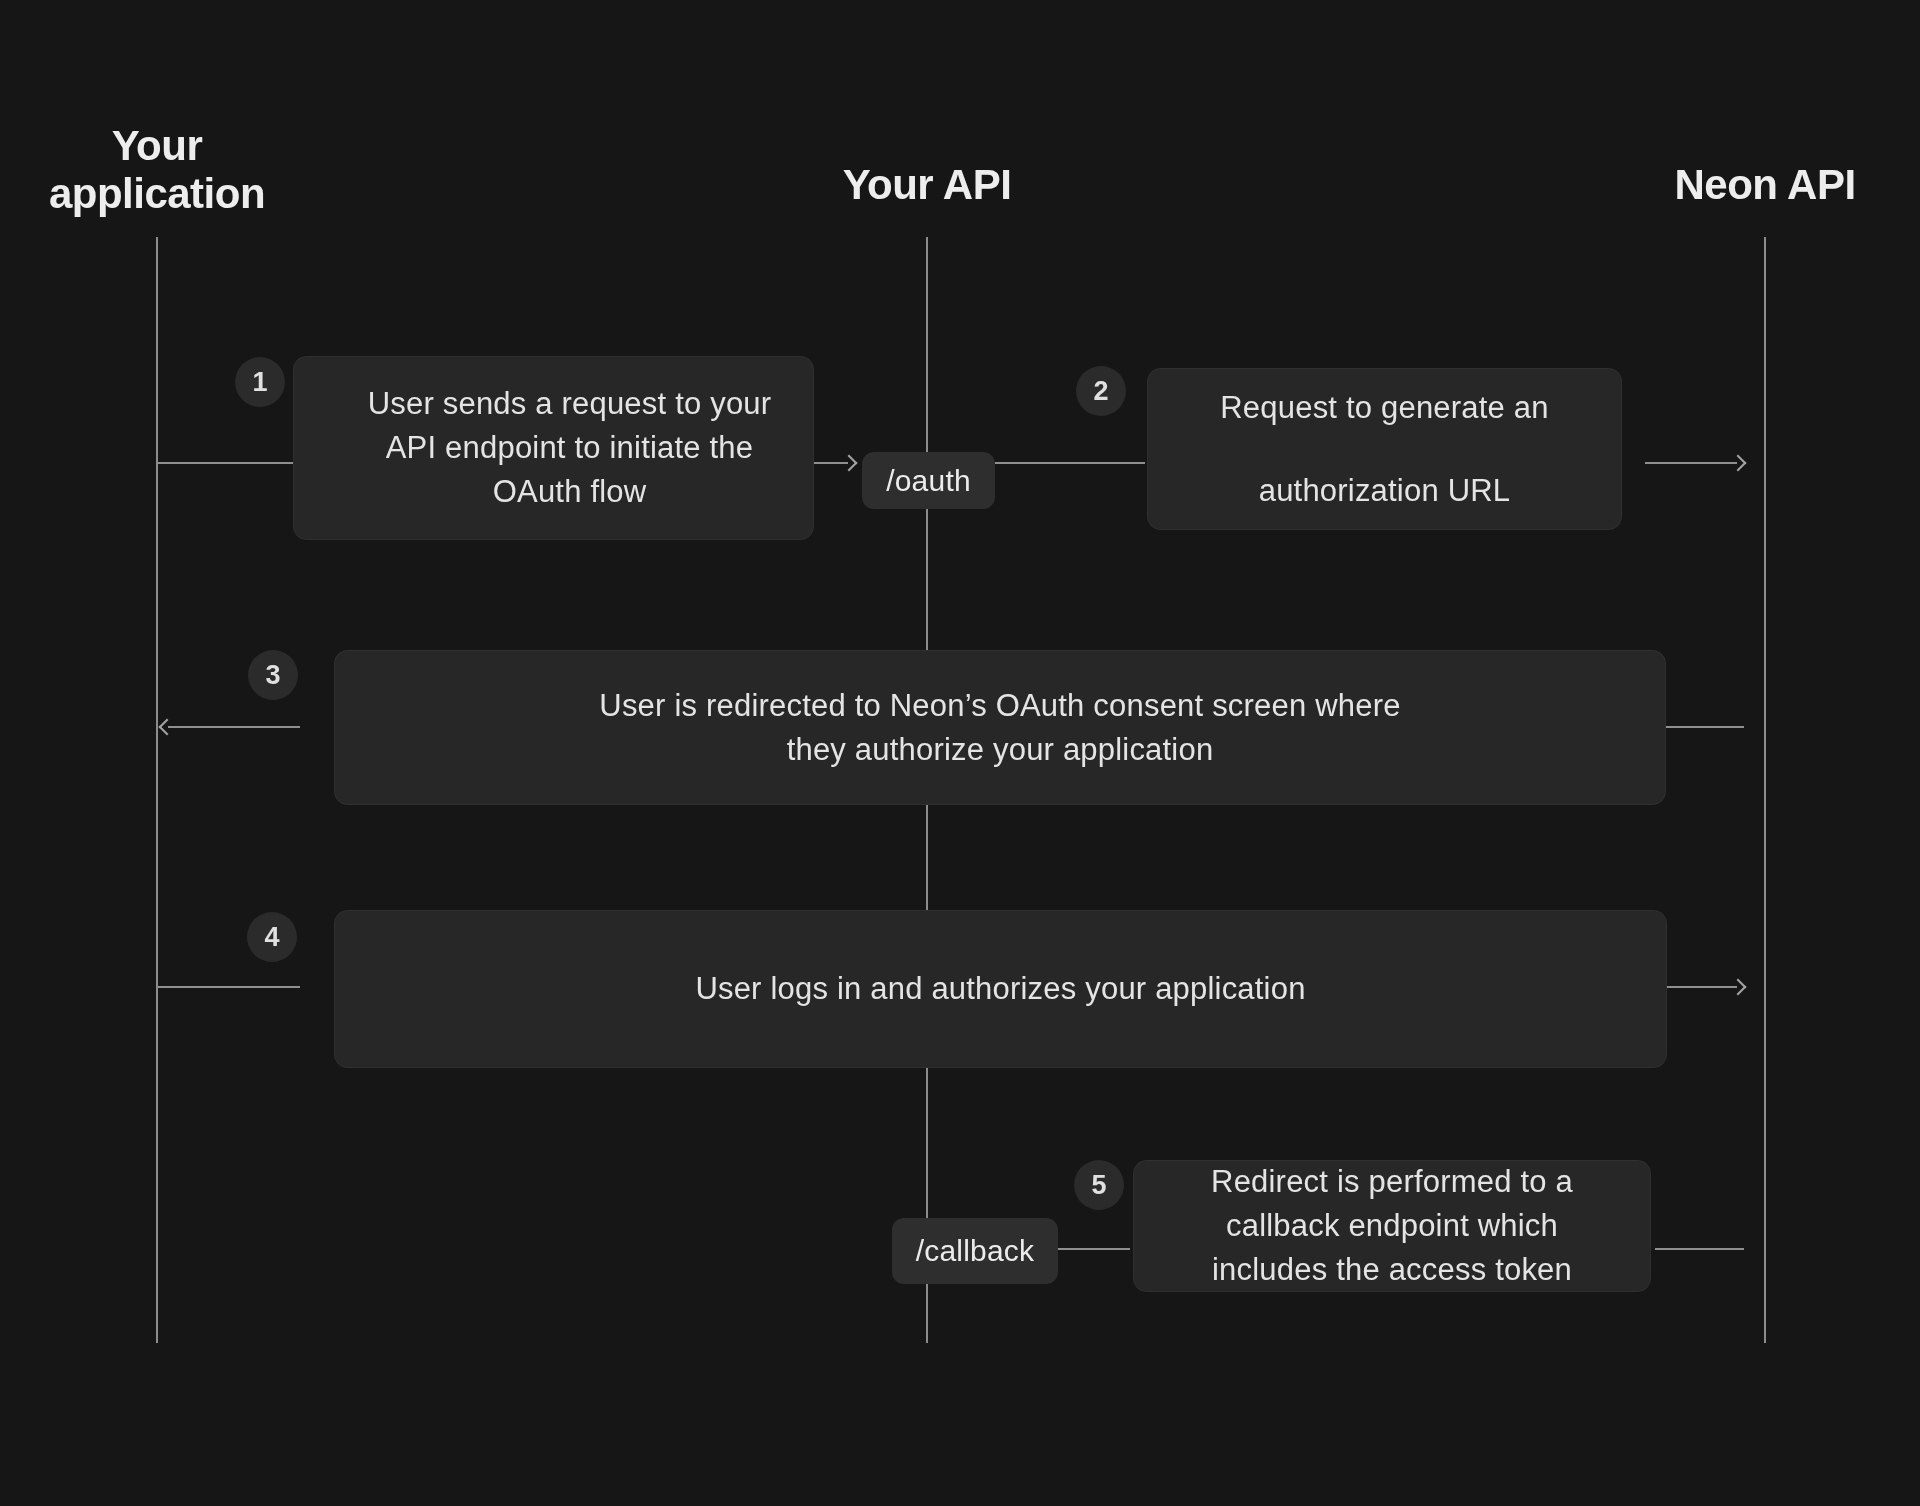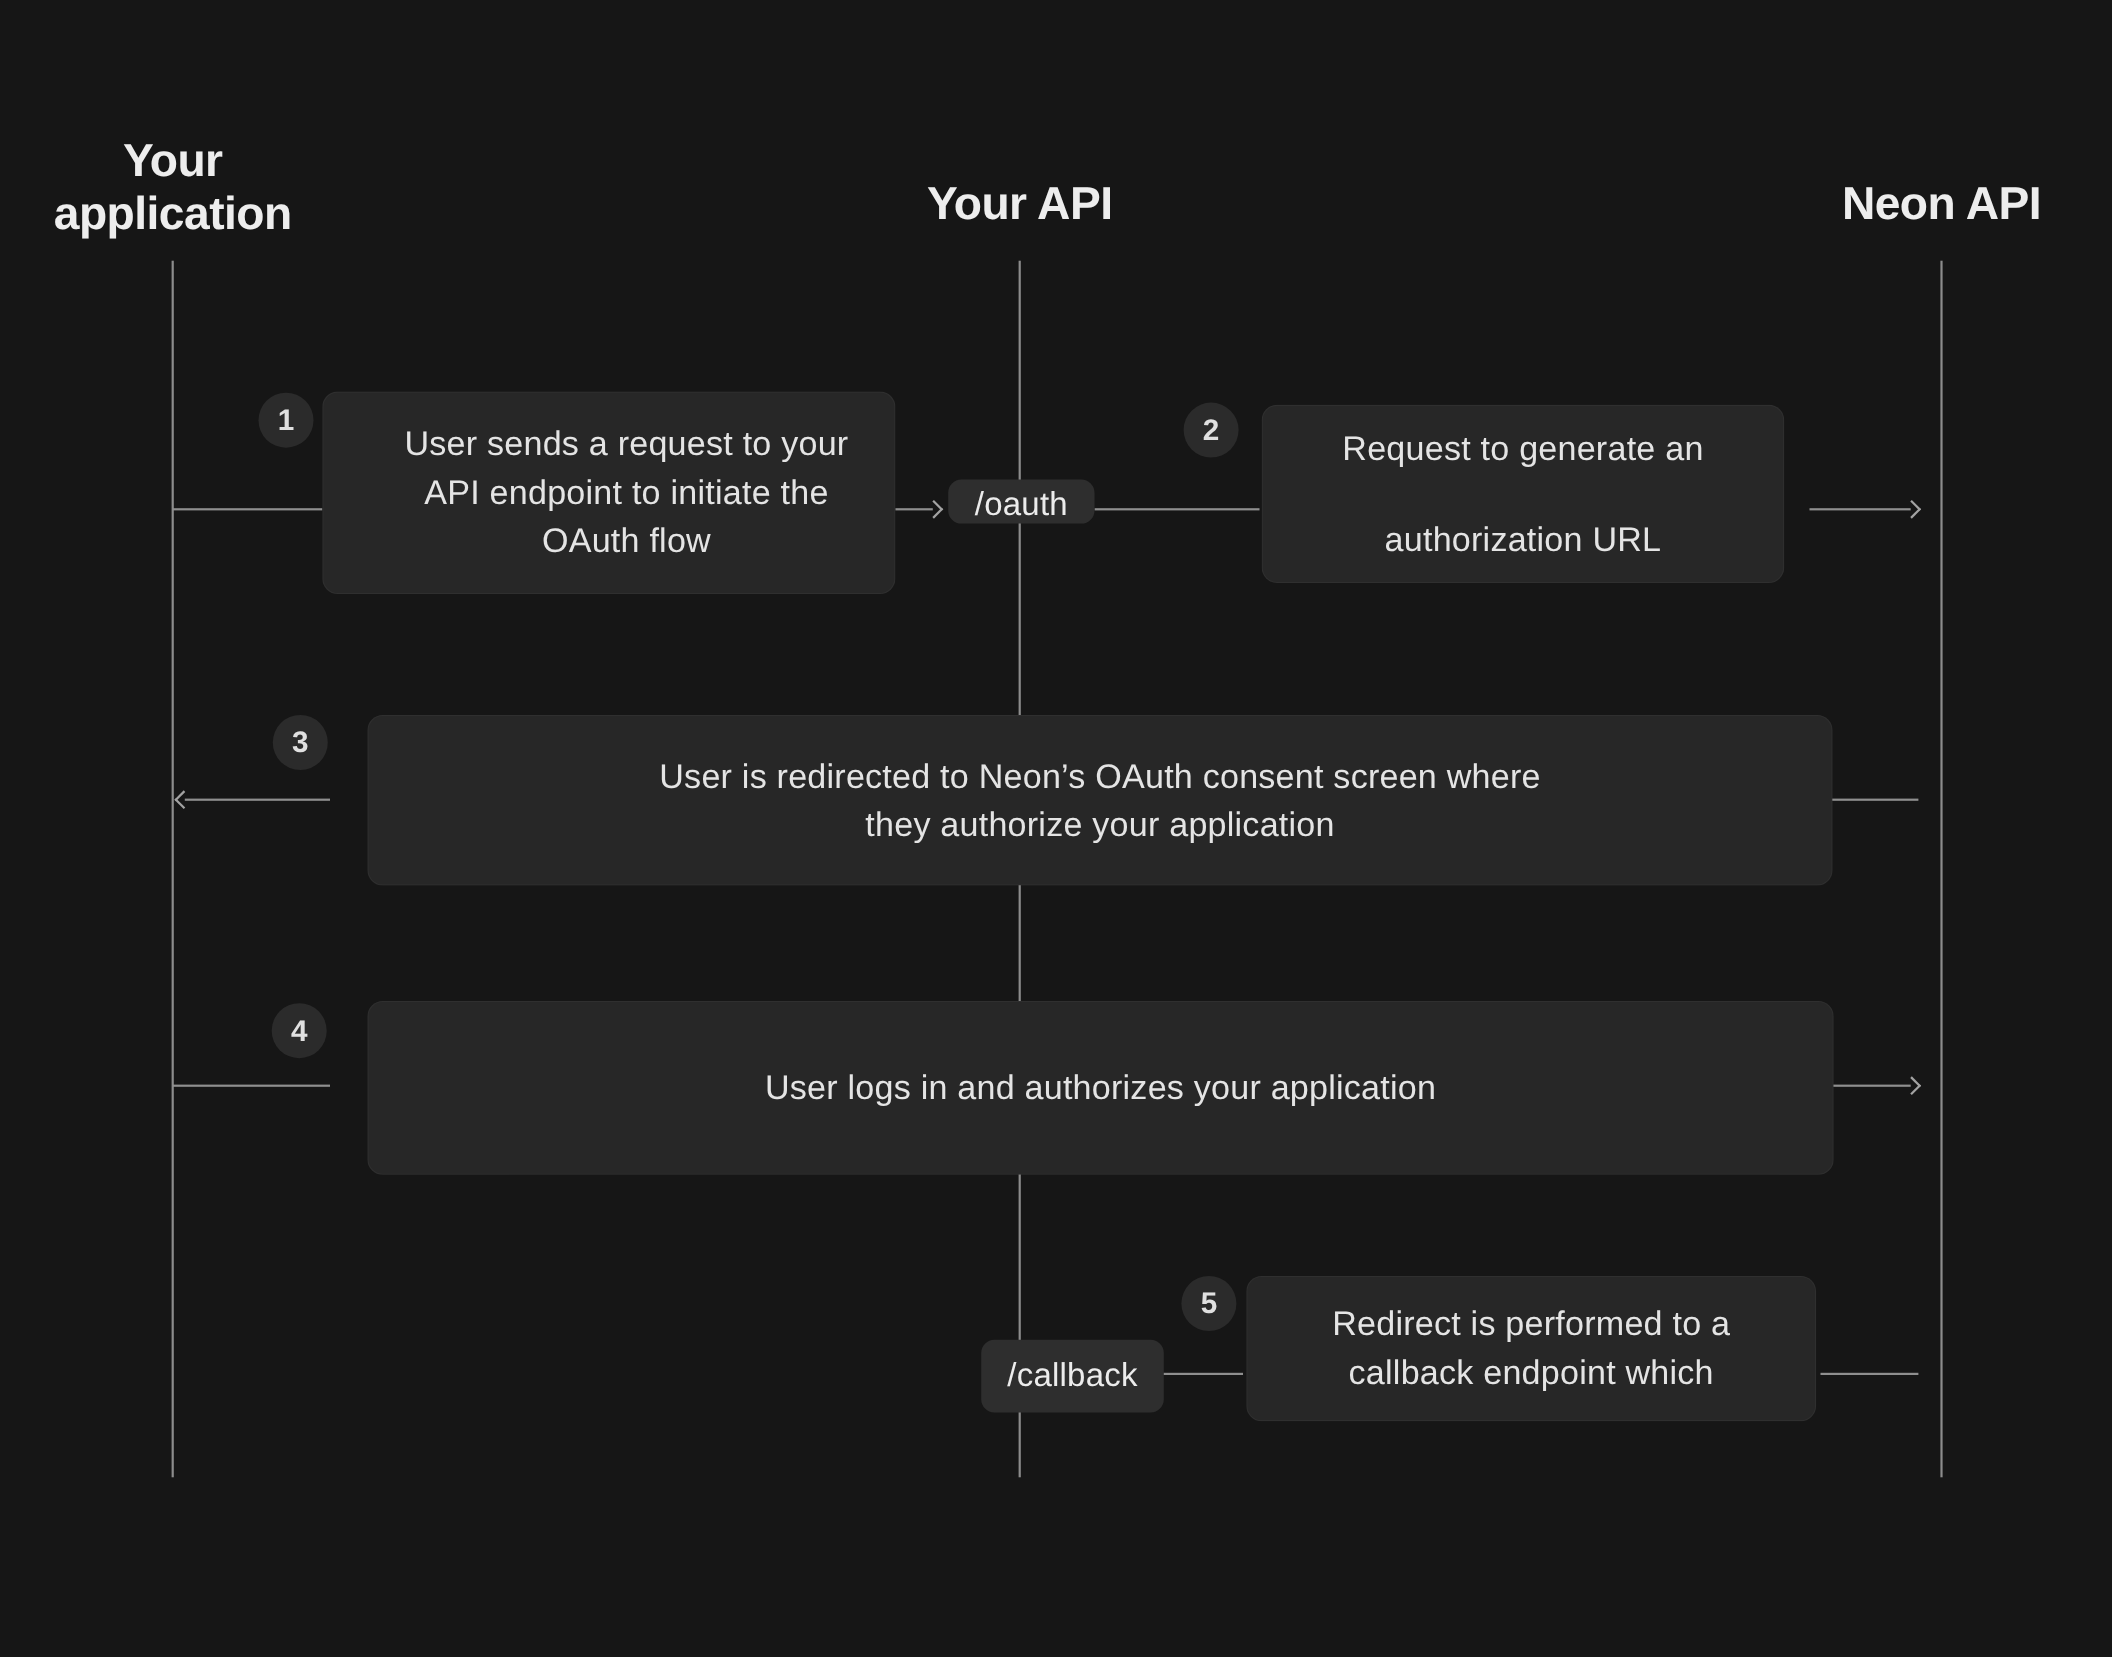--- a/index.html
+++ b/index.html
@@ -89,21 +89,21 @@
 
   <div class="badge" style="left:235px;top:357px;">
     <span>1</span>
   </div>
   <div class="step-box" style="left:293px;top:356px;width:521px;height:184px;padding-left:32px;">
     <span>User sends a request to your</span>
     <span>API endpoint to initiate the</span>
     <span>OAuth flow</span>
   </div>
 
-  <div class="endpoint" style="left:862px;top:436px;width:133px;height:40px;align-items:flex-end;">
+  <div class="endpoint" style="left:862px;top:452px;width:133px;height:57px;">
     <span>/oauth</span>
   </div>
 
   <div class="badge" style="left:1076px;top:366px;">
     <span>2</span>
   </div>
   <div class="step-box" style="left:1147px;top:368px;width:475px;height:162px;gap:39px;">
     <span>Request to generate an</span>
     <span>authorization URL</span>
   </div>
@@ -122,19 +122,20 @@
   <div class="step-box" style="left:310px;top:910px;width:1333px;height:158px;margin-left:24px;">
     <span>User logs in and authorizes your application</span>
   </div>
 
   <div class="badge" style="left:1074px;top:1160px;">
     <span>5</span>
   </div>
   <div class="step-box" style="left:1133px;top:1160px;width:518px;height:132px;">
     <span>Redirect is performed to a</span>
     <span>callback endpoint which</span>
+    <span>includes the access token</span>
   </div>
 
   <div class="endpoint" style="left:844px;top:1218px;width:166px;height:66px;margin-left:48px;">
     <span>/callback</span>
   </div>
 
 </div>
 
 </body></html>

